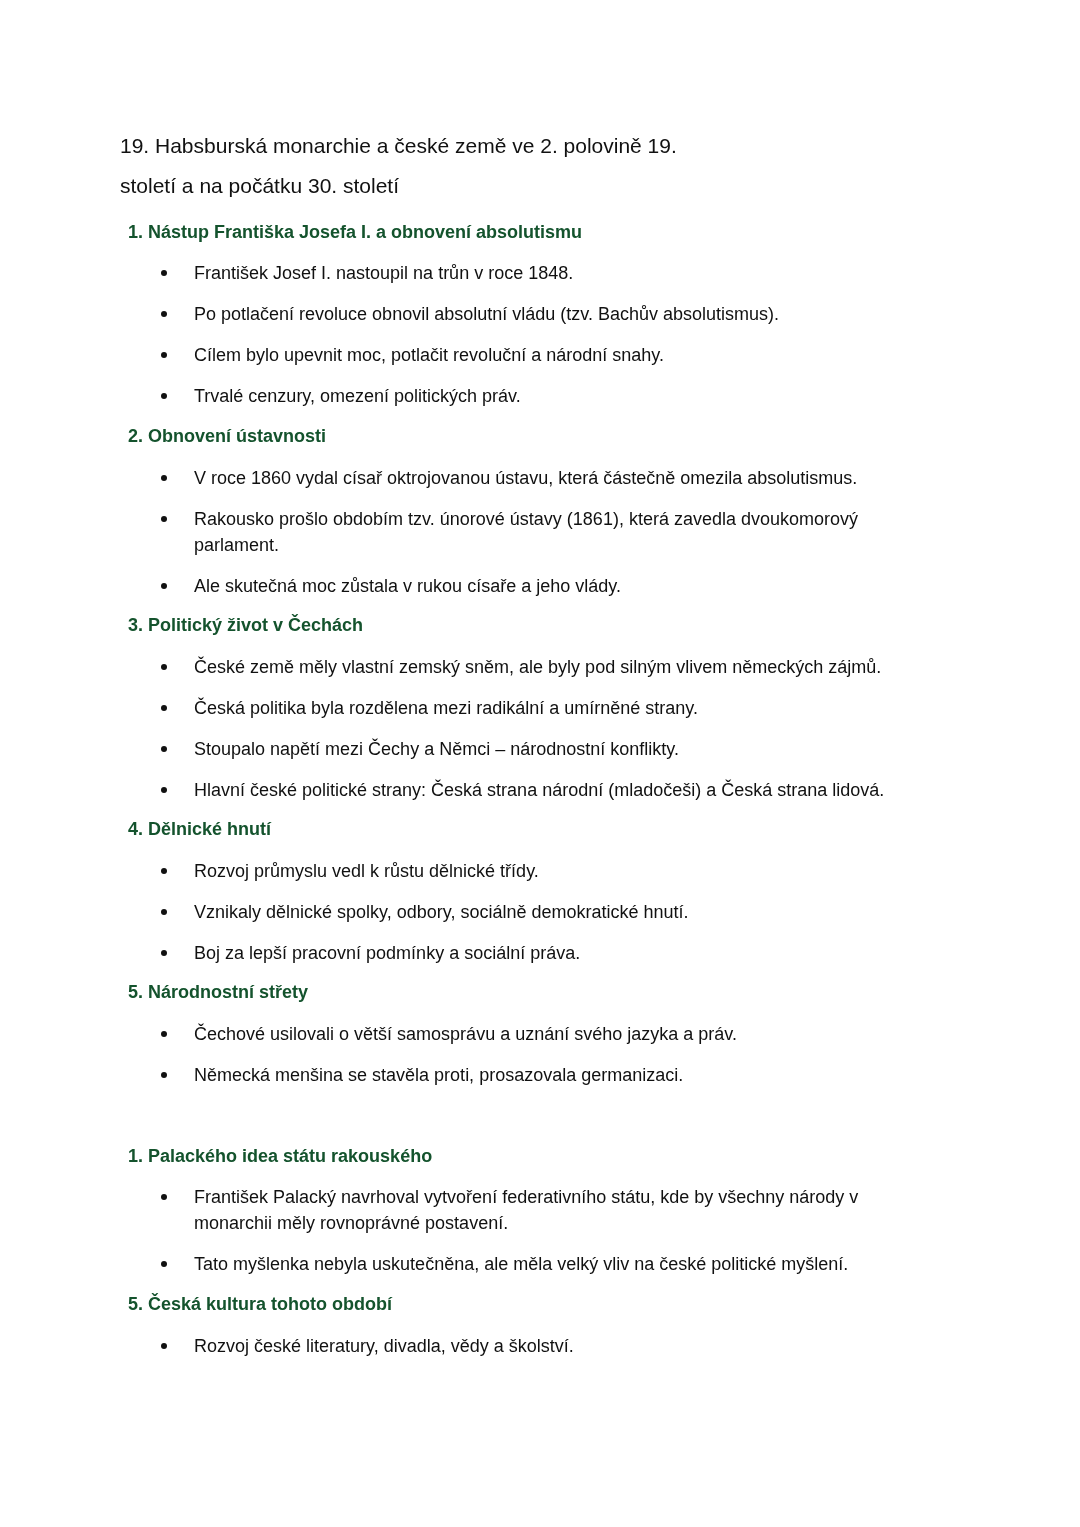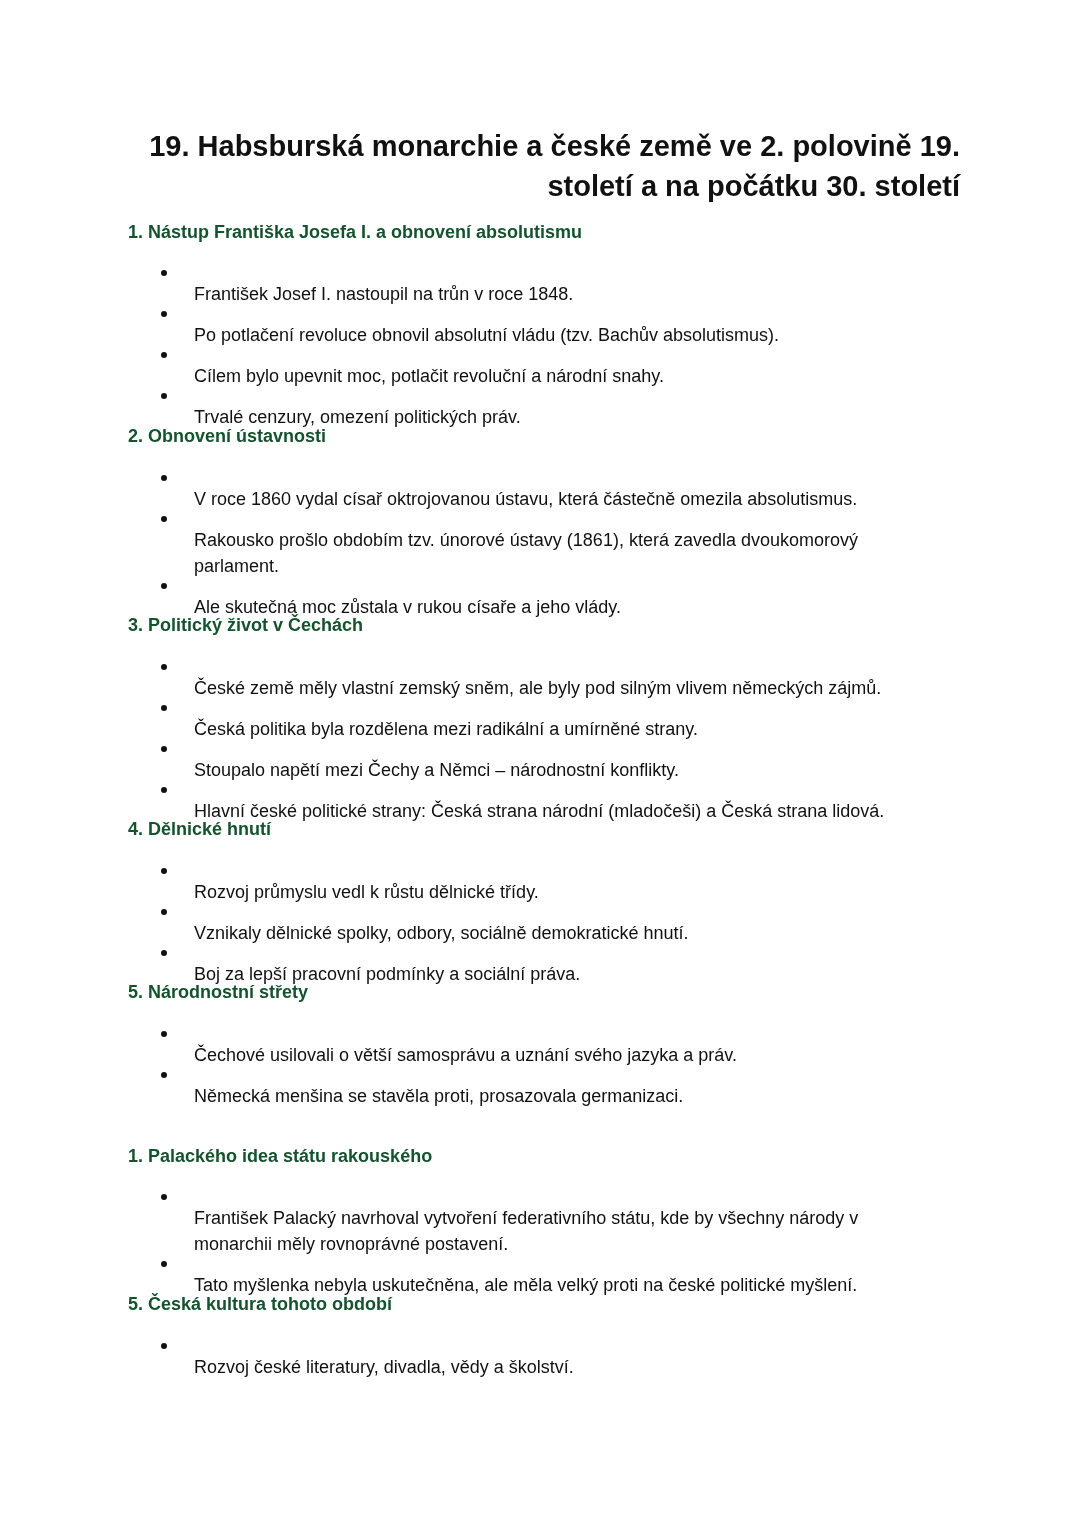--- a/index.html
+++ b/index.html
@@ -20,23 +20,23 @@
       left: 0;
       top: 0;
       width: 1080px;
       height: 1527px;
     }
     .title {
       position: absolute;
       left: 120px;
       width: 840px;
       top: 126px;
-      text-align: right;
-      font-weight: bold;
-      font-size: 29px;
+      text-align: left;
+      font-weight: normal;
+      font-size: 21px;
       line-height: 40px;
       color: #111111;
       margin: 0;
     }
     .section-heading {
       position: absolute;
       left: 128px;
       font-weight: bold;
       font-size: 18px;
       line-height: 24px;
@@ -56,21 +56,20 @@
       left: 0;
       top: 10px;
       width: 6px;
       height: 6px;
       border-radius: 50%;
       background: #111111;
     }
     .bullet .text {
       display: block;
       margin-left: 33px;
-      margin-top: 21px;
     }
   </style>
 </head>
 <body>
 
 <div class="page">
   <h1 class="title">
     <span>19. Habsburská monarchie a české země ve 2. polovině 19.</span><br>
     <span>století a na počátku 30. století</span>
   </h1>
@@ -149,21 +148,21 @@
       <span class="text">Německá menšina se stavěla proti, prosazovala germanizaci.</span>
     </div>
 
   <h2 class="section-heading" style="top:1144px">1. Palackého idea státu rakouského</h2>
   <div class="bullet" style="top:1184px">
       <span class="dot"></span>
       <span class="text">František Palacký navrhoval vytvoření federativního státu, kde by všechny národy v monarchii měly rovnoprávné postavení.</span>
     </div>
   <div class="bullet" style="top:1251px">
       <span class="dot"></span>
-      <span class="text">Tato myšlenka nebyla uskutečněna, ale měla velký proti na české politické myšlení.</span>
+      <span class="text">Tato myšlenka nebyla uskutečněna, ale měla velký vliv na české politické myšlení.</span>
     </div>
 
   <h2 class="section-heading" style="top:1292px">5. Česká kultura tohoto období</h2>
   <div class="bullet" style="top:1333px">
       <span class="dot"></span>
       <span class="text">Rozvoj české literatury, divadla, vědy a školství.</span>
     </div>
 </div>
 
 </body></html>

